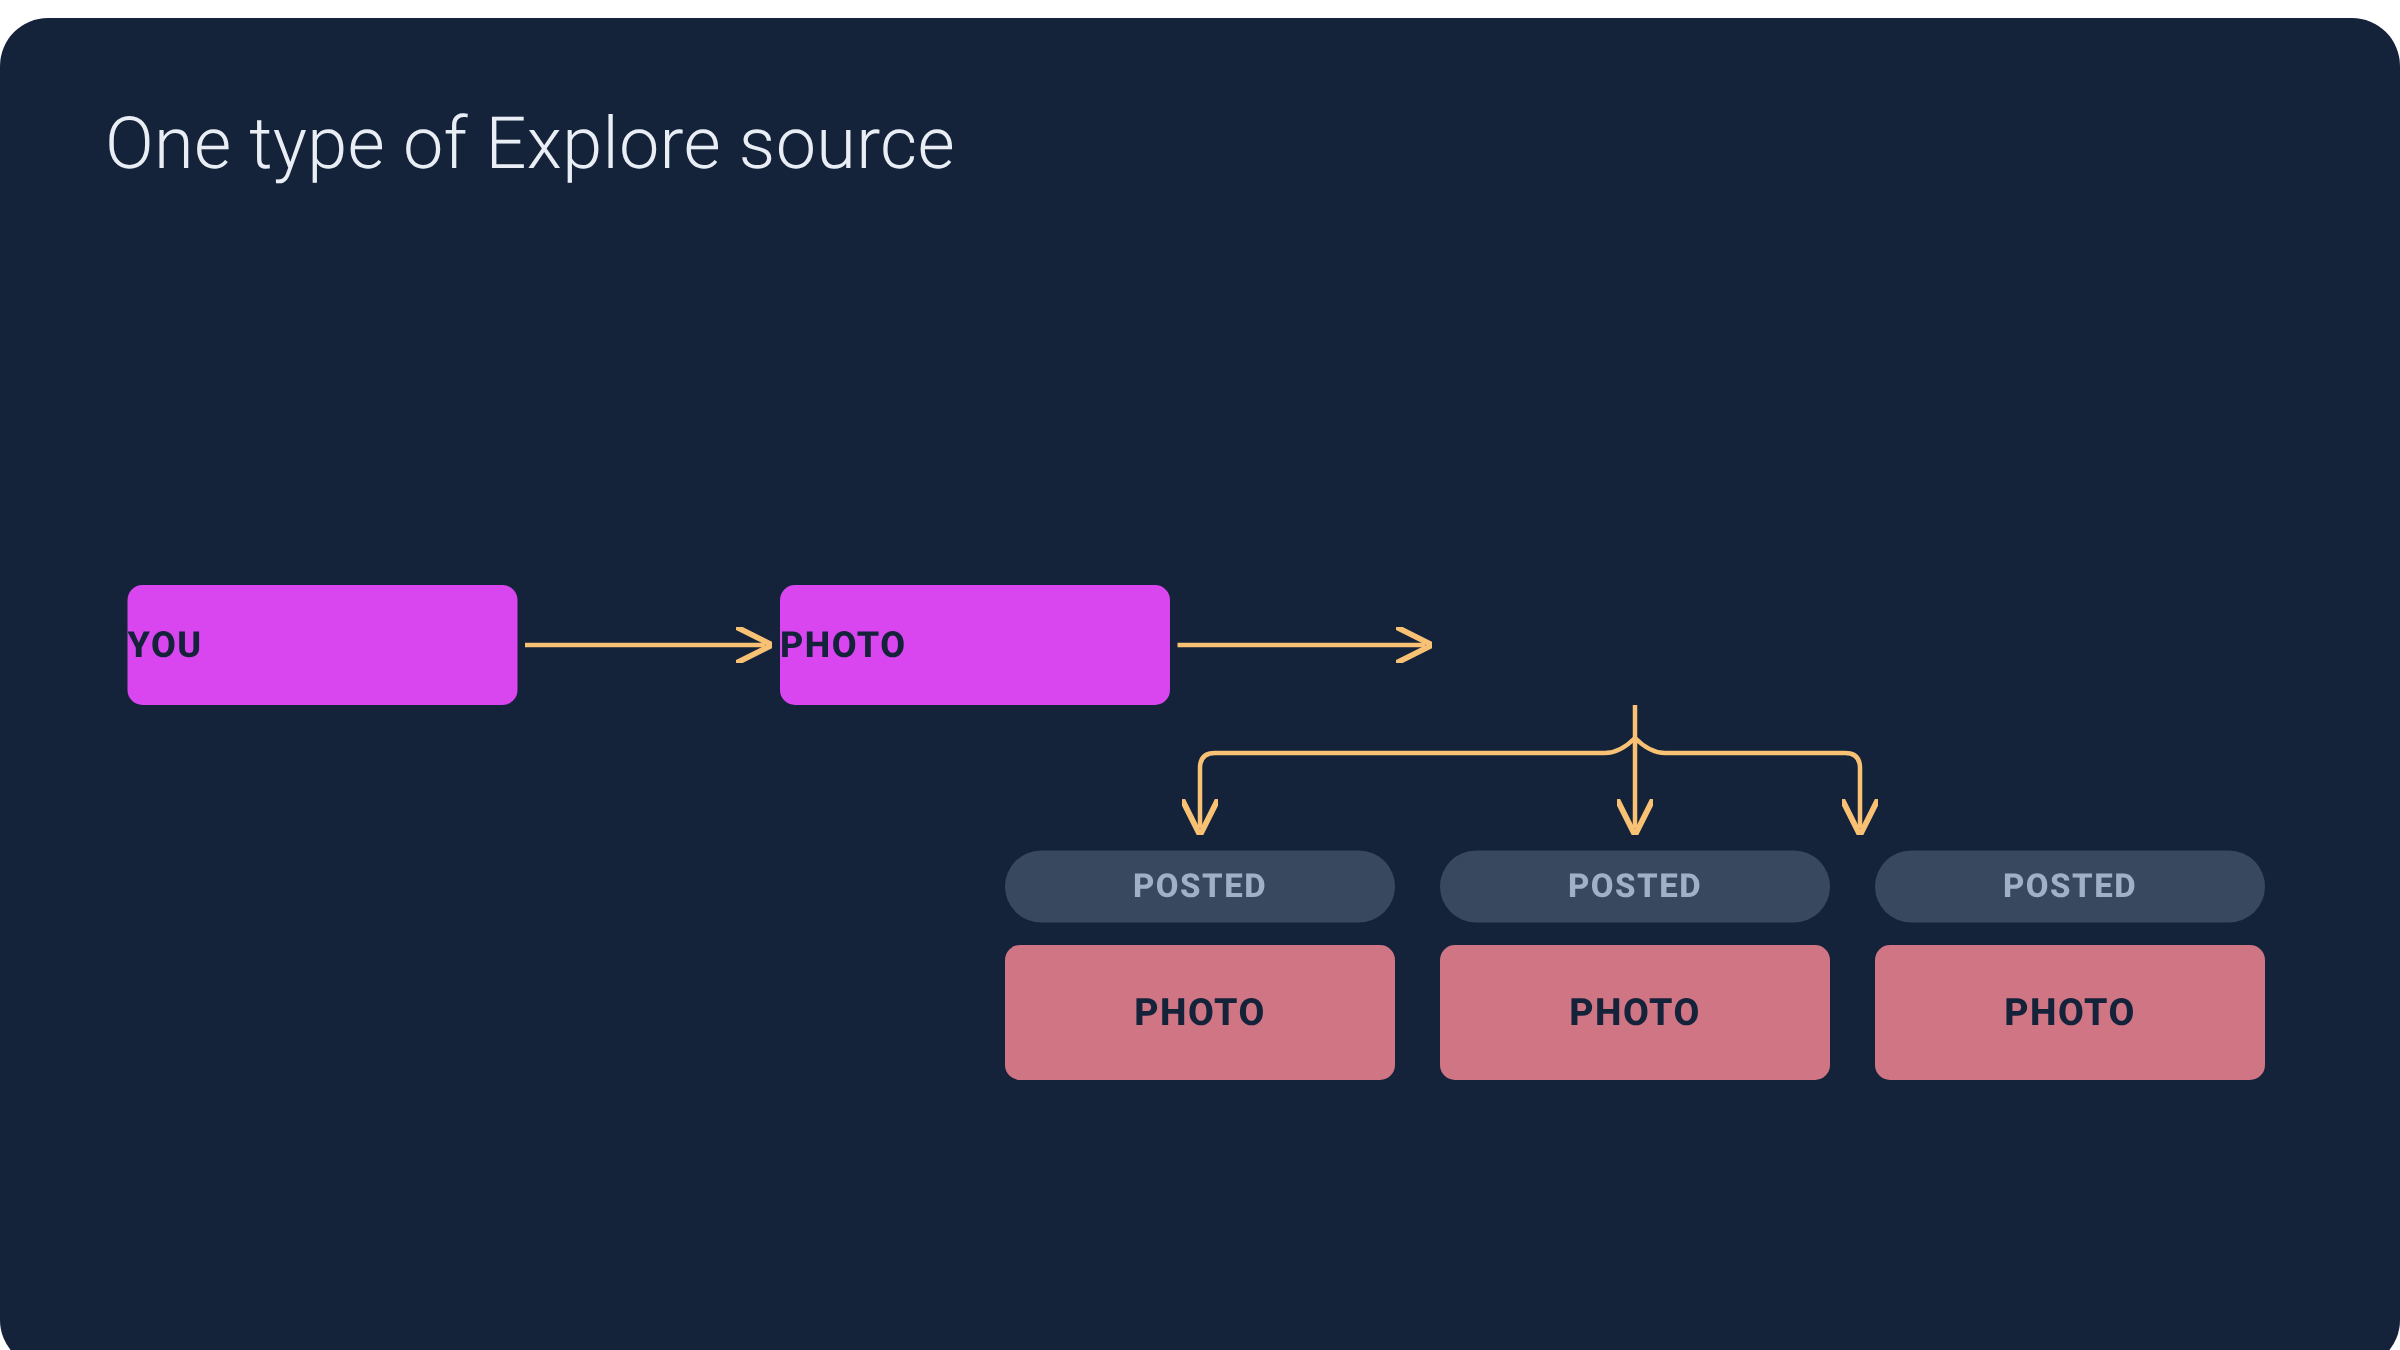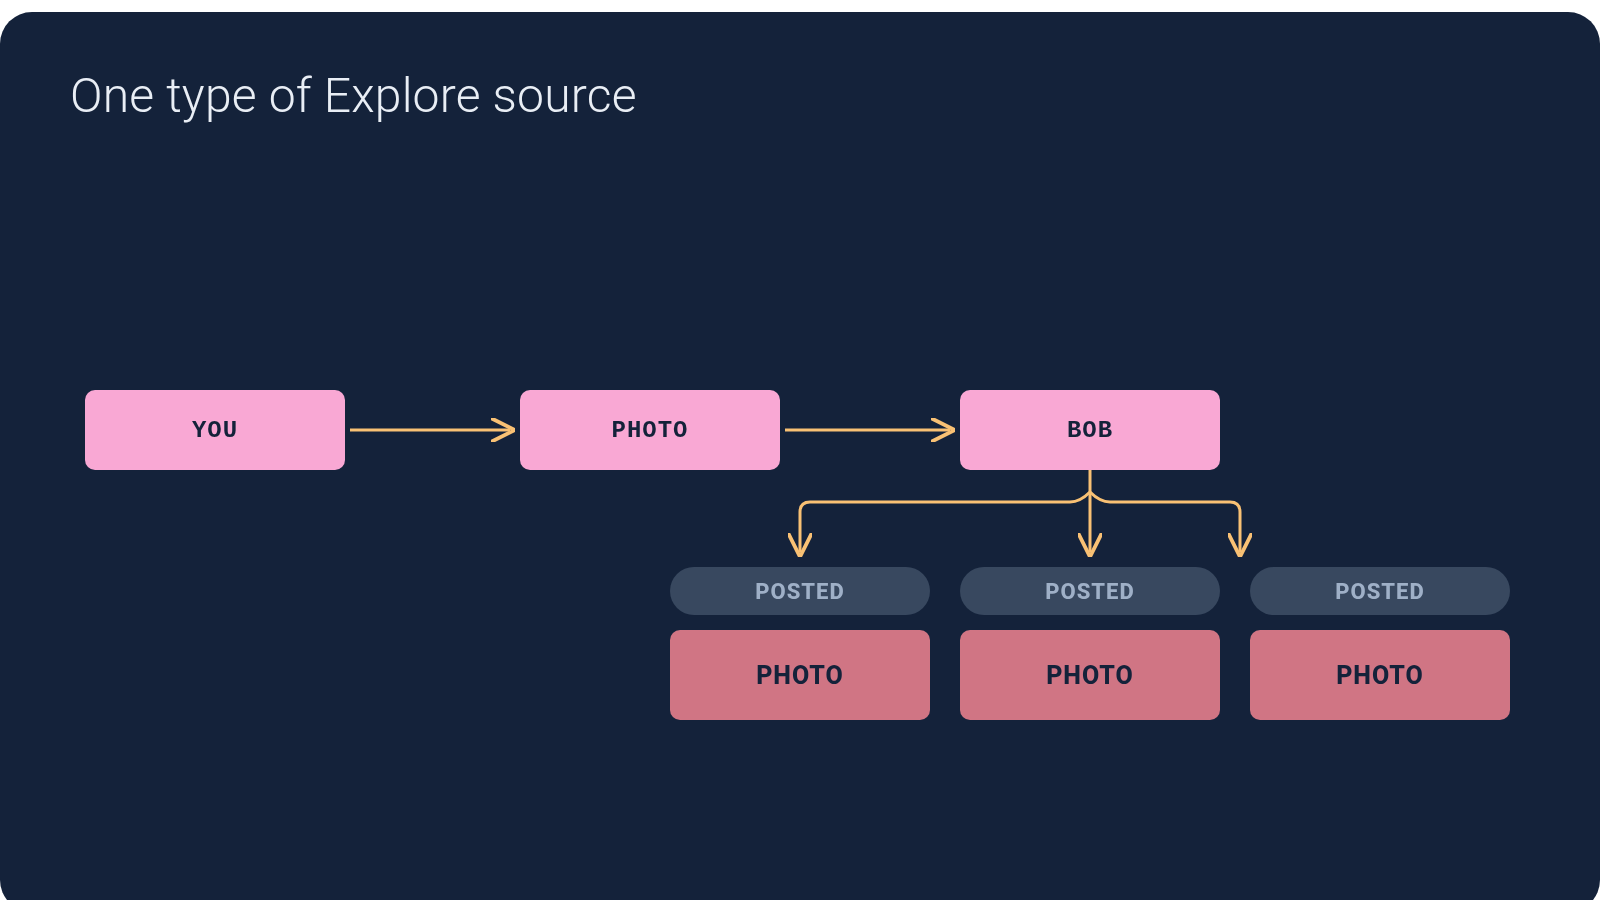--- a/index.html
+++ b/index.html
@@ -23,30 +23,29 @@
     top: 55px;
     color: #e9eef5;
     font-size: 48px;
     font-weight: 300;
     letter-spacing: 0.2px;
   }
 
   
   .node-box {
     position: absolute;
-    background: #f9a8d4;
+    background: #d946ef;
     border-radius: 10px;
     color: #14223a;
     font-weight: 800;
     font-size: 24px;
     letter-spacing: 1px;
     display: flex;
     align-items: center;
-    justify-content: center;
-    font-family: Liberation Mono, monospace;
+    justify-content: flex-start;
   }
 
   
   .pill {
     position: absolute;
     background: #38485f;
     border-radius: 999px;
     color: #9fb0c7;
     font-weight: 800;
     font-size: 22px;
@@ -86,23 +85,20 @@
   <div class="title" data-name="slide-title">One type of Explore source</div>
 
   <div class="node-box" data-name="node-you" style="left:85px; top:378px; width:260px; height:80px;">
     <span data-name="node-you-label">YOU</span>
   </div>
 
   <div class="node-box" data-name="node-alice" style="left:520px; top:378px; width:260px; height:80px;">
     <span data-name="node-alice-label">PHOTO</span>
   </div>
 
-  <div class="node-box" data-name="node-bob" style="left:960px; top:378px; width:260px; height:80px;">
-    <span data-name="node-bob-label">BOB</span>
-  </div>
 
 
 
   <svg class="connector" data-name="arrow-you-to-alice" style="left:345px; top:405px; width:175px; height:30px;">
     <defs>
       <marker id="ah1" viewBox="0 0 10 10" refX="8" refY="5" markerWidth="8" markerHeight="8" orient="auto-start-reverse">
         <path d="M 0 0 L 10 5 L 0 10" fill="none" stroke="#f9c174" stroke-width="1.6"></path>
       </marker>
     </defs>
     <line x1="5" y1="13" x2="165" y2="13" stroke="#f9c174" stroke-width="3" marker-end="url(#ah1)"></line>

